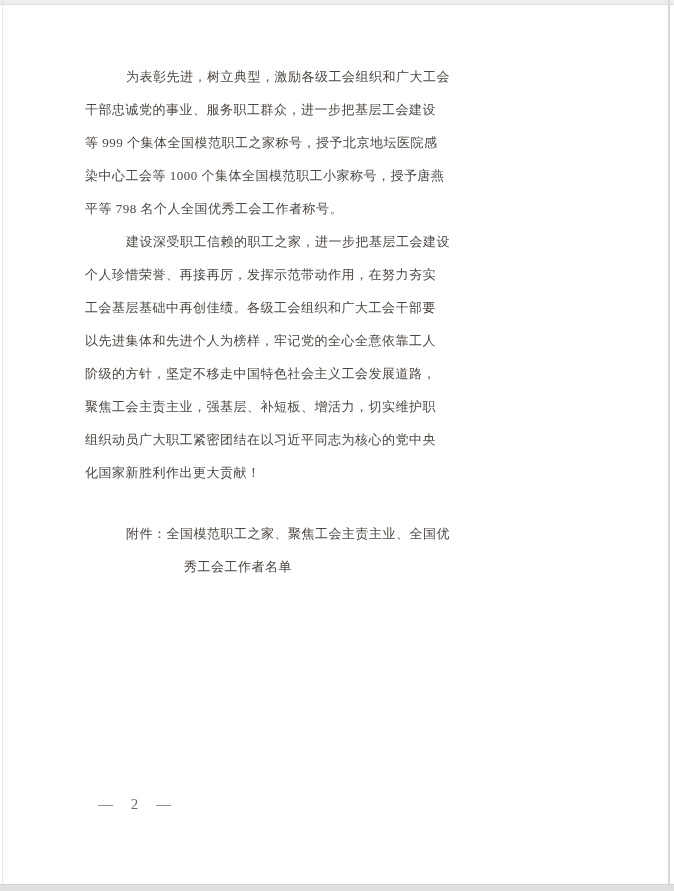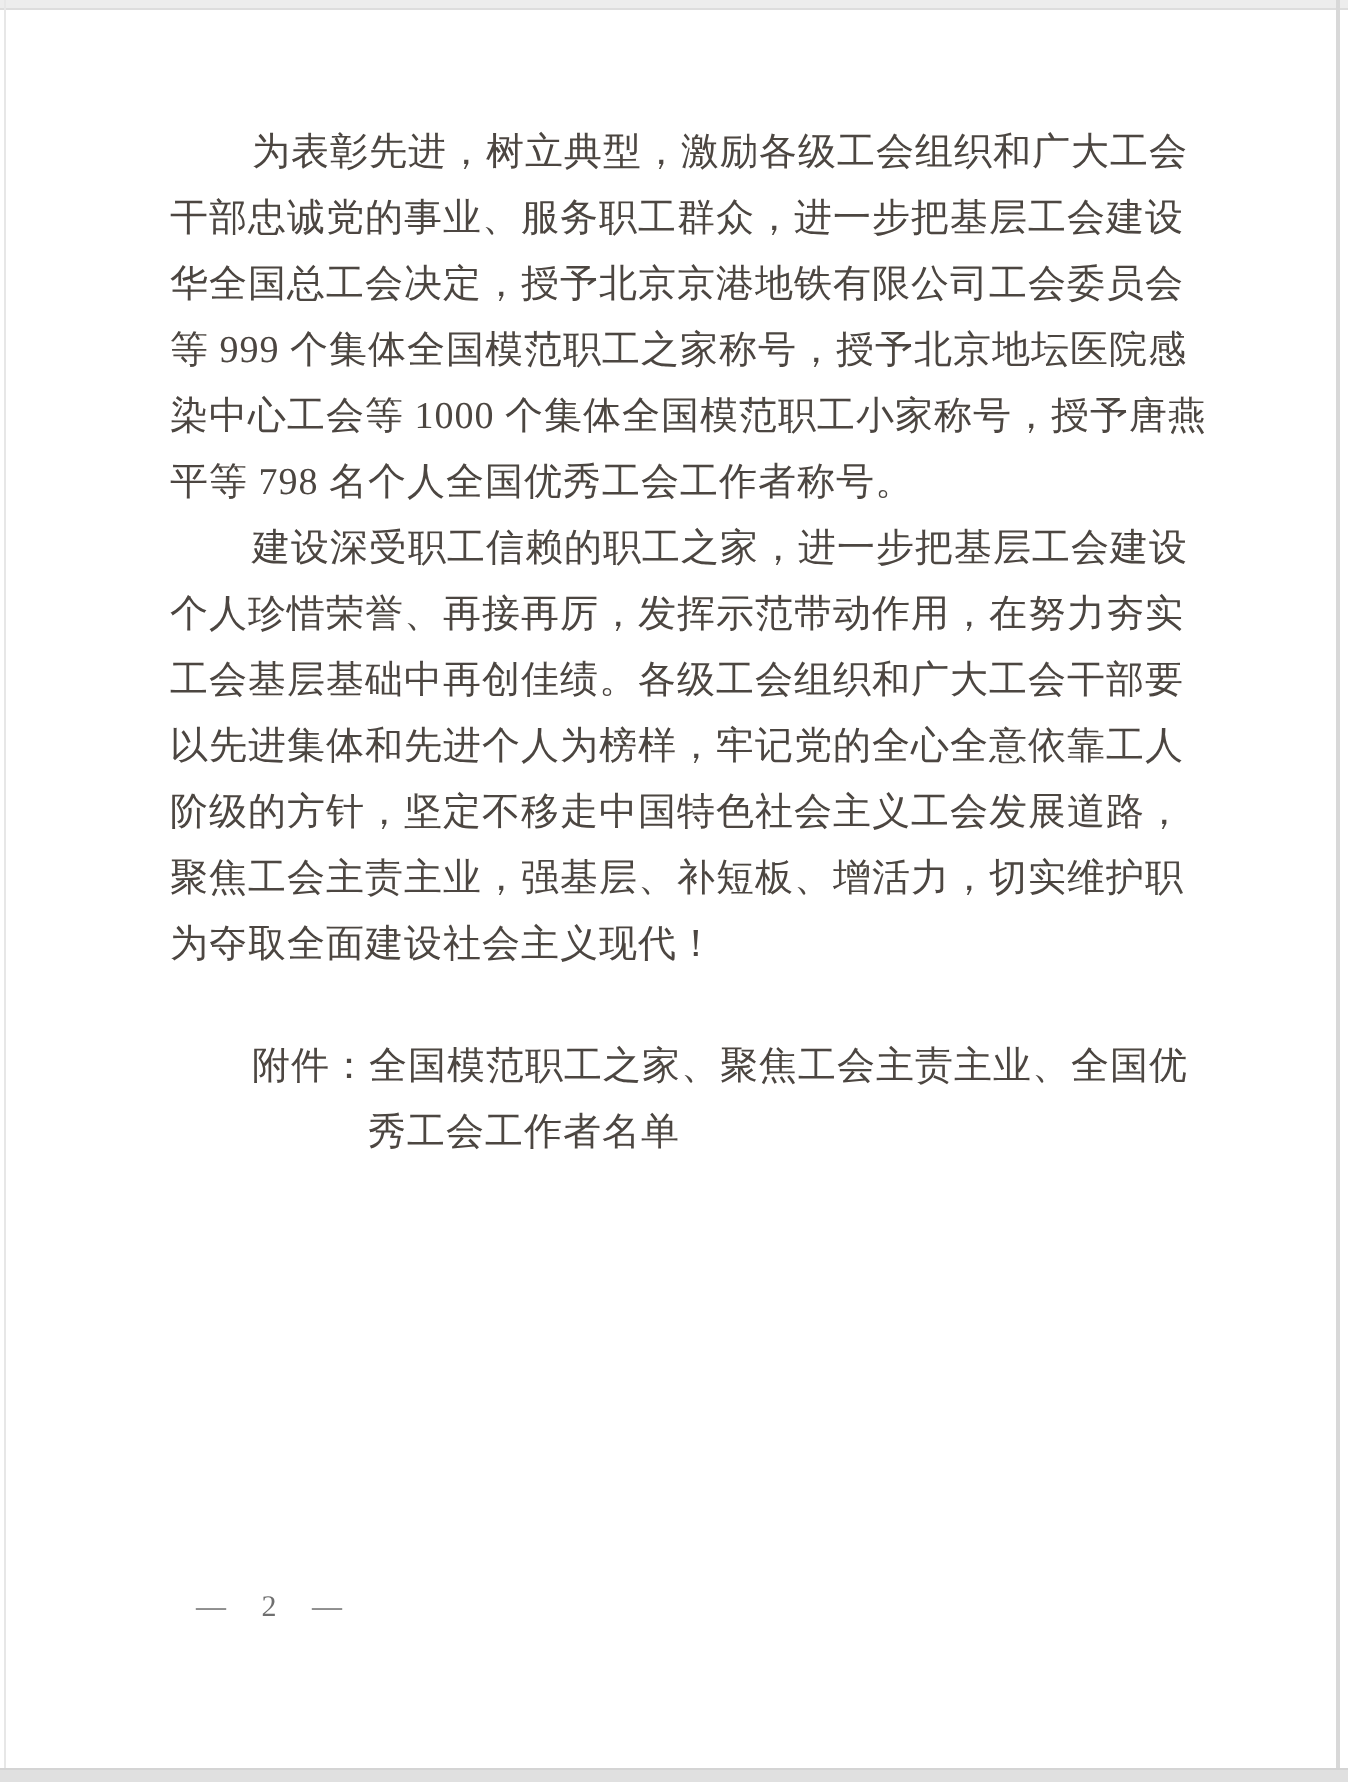--- a/index.html
+++ b/index.html
@@ -44,21 +44,21 @@
     width: 2px; height: 100%;
     background: #d8d8d8;
   }
   
   .content {
     position: absolute;
     left: 85px;
     top: 60px;
     width: 510px;
     color: #4c4641;
-    font-size: 19px;
+    font-size: 13px;
     letter-spacing: 0.5px;
   }
   .line {
     height: 33px;
     line-height: 33px;
     white-space: nowrap;
   }
   .indent {
     text-indent: 41px;
   }
@@ -87,34 +87,34 @@
   <div class="edge-top"></div>
   <div class="edge-left"></div>
   <div class="edge-right"></div>
   <div class="edge-bottom"></div>
 
   <div class="content">
 
     <div>
       <div class="line indent">为表彰先进，树立典型，激励各级工会组织和广大工会</div>
       <div class="line">干部忠诚党的事业、服务职工群众，进一步把基层工会建设</div>
-      <div class="line">华全国总工会决定，授予北京京港地铁有限公司工会委员会</div>
       <div class="line">等 999 个集体全国模范职工之家称号，授予北京地坛医院感</div>
       <div class="line">染中心工会等 1000 个集体全国模范职工小家称号，授予唐燕</div>
       <div class="line">平等 798 名个人全国优秀工会工作者称号。</div>
     </div>
 
     <div>
       <div class="line indent">建设深受职工信赖的职工之家，进一步把基层工会建设</div>
       <div class="line">个人珍惜荣誉、再接再厉，发挥示范带动作用，在努力夯实</div>
       <div class="line">工会基层基础中再创佳绩。各级工会组织和广大工会干部要</div>
       <div class="line">以先进集体和先进个人为榜样，牢记党的全心全意依靠工人</div>
       <div class="line">阶级的方针，坚定不移走中国特色社会主义工会发展道路，</div>
       <div class="line">聚焦工会主责主业，强基层、补短板、增活力，切实维护职</div>
-      <div class="line">为夺取全面建设社会主义现代！</div>
+      <div class="line">组织动员广大职工紧密团结在以习近平同志为核心的党中央</div>
+      <div class="line">化国家新胜利作出更大贡献！</div>
     </div>
 
     <div class="attachment">
       <div class="line indent">
         <span>附件：</span><span>全国模范职工之家、聚焦工会主责主业、全国优</span>
       </div>
       <div class="line att-cont">秀工会工作者名单</div>
     </div>
 
   </div>

